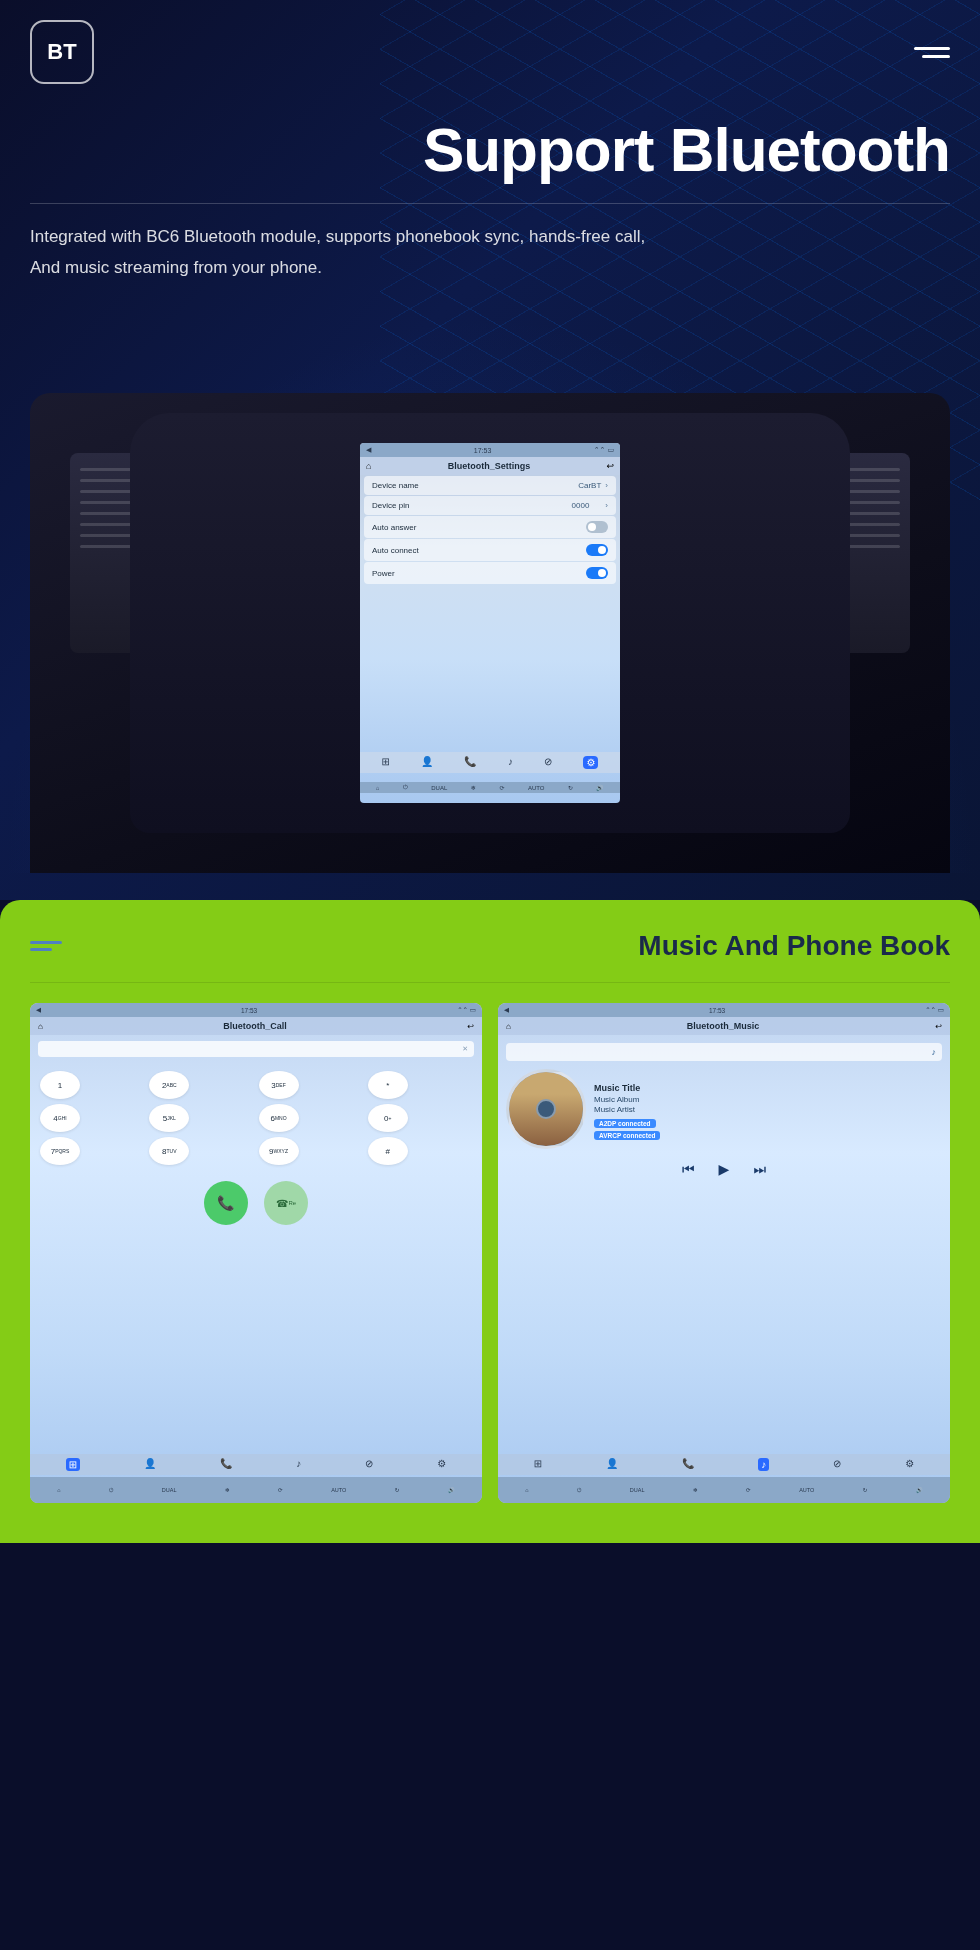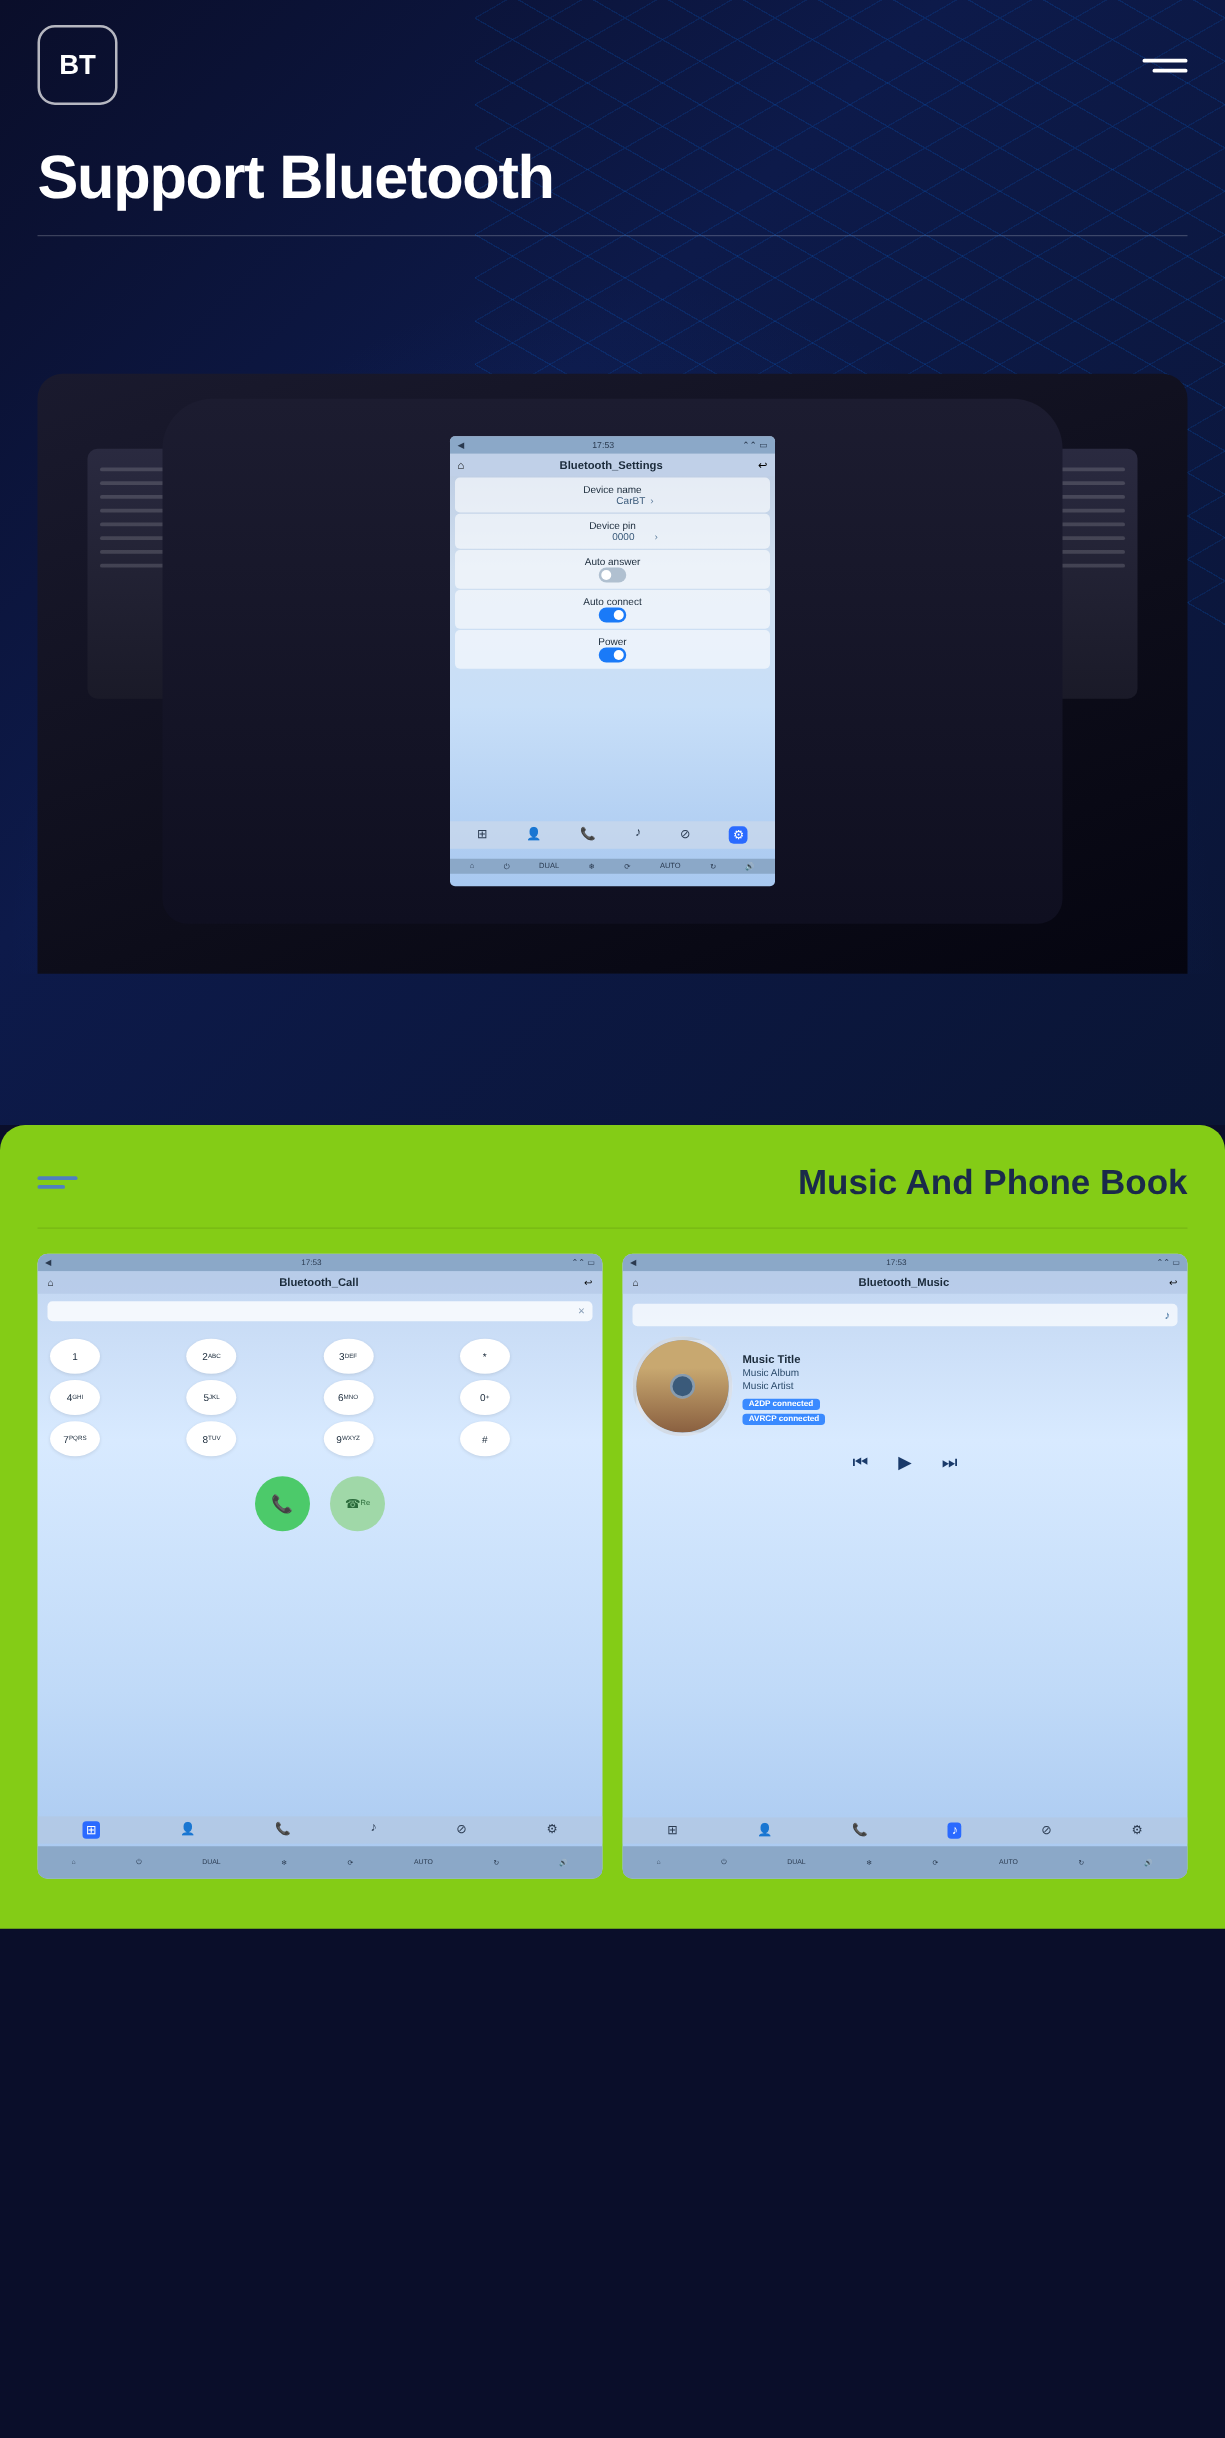--- a/index.html
+++ b/index.html
@@ -54,23 +54,24 @@
       background: white;
       border-radius: 2px;
     }
     .menu-icon span:nth-child(1) { width: 36px; }
     .menu-icon span:nth-child(2) { width: 28px; }
     .hero-title {
       position: relative;
       z-index: 10;
       padding: 10px 30px 0;
       color: white;
-      font-size: 49px;
+      font-size: 62px;
       font-weight: 900;
       letter-spacing: -1px;
+      text-align: right;
     }
     .hero-divider {
       margin: 18px 30px;
       border: none;
       border-top: 1px solid rgba(255,255,255,0.2);
     }
     .hero-desc {
       position: relative;
       z-index: 10;
       padding: 0 30px;
@@ -172,21 +173,20 @@
       text-align: right;
     }
     .bt-setting-row {
       display: flex;
       align-items: center;
       justify-content: space-between;
       padding: 5px 8px;
       background: rgba(255,255,255,0.6);
       margin: 1px 4px;
       border-radius: 4px;
-      flex-direction: column;
     }
     .bt-setting-label {
       color: #1a2a3a;
       font-size: 8px;
     }
     .bt-setting-value {
       color: #3a5a7a;
       font-size: 8px;
       margin-left: 36px;
     }
@@ -462,20 +462,24 @@
       <span>BT</span>
     </div>
     <div class="menu-icon">
       <span></span>
       <span></span>
     </div>
   </div>
 
   <h1 class="hero-title">Support Bluetooth</h1>
   <hr class="hero-divider">
+  <p class="hero-desc">
+    <span>Integrated with BC6 Bluetooth module, supports phonebook sync, hands-free call,</span><br>
+    <span>And music streaming from your phone.</span>
+  </p>
 
   <div class="car-area">
     <div class="car-bg"></div>
     <div class="car-body">
 
       <div class="vent-left">
         <div class="vent-lines">
           <div class="vent-line"></div>
             <div class="vent-line"></div>
           <div class="vent-line"></div>

